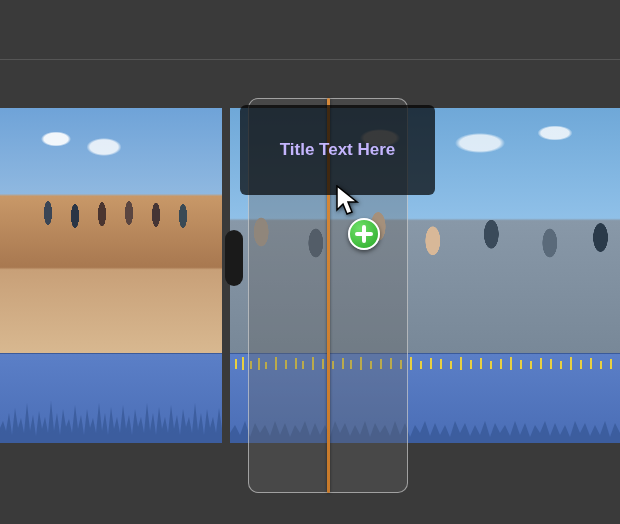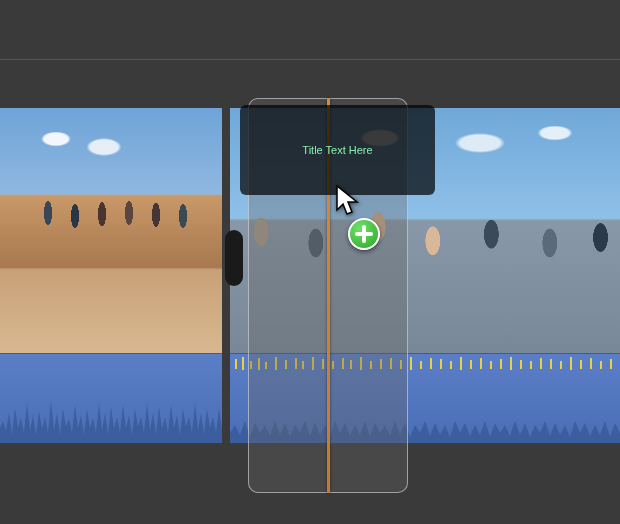--- a/index.html
+++ b/index.html
@@ -159,23 +159,23 @@
       width: 195px;
       height: 90px;
       background: rgba(0,0,0,0.7);
       border-radius: 6px;
       z-index: 30;
       display: flex;
       align-items: center;
       justify-content: center;
     }
     .title-drag-text {
-      color: #86efac;
-      font-size: 11px;
-      font-weight: 400;
+      color: #c4b5fd;
+      font-size: 17px;
+      font-weight: 700;
     }
     
     
     .playhead {
       position: absolute;
       top: 38px;
       left: 327px;
       width: 3px;
       height: 395px;
       background: linear-gradient(to bottom, #d88a3a, #c87a2a);

